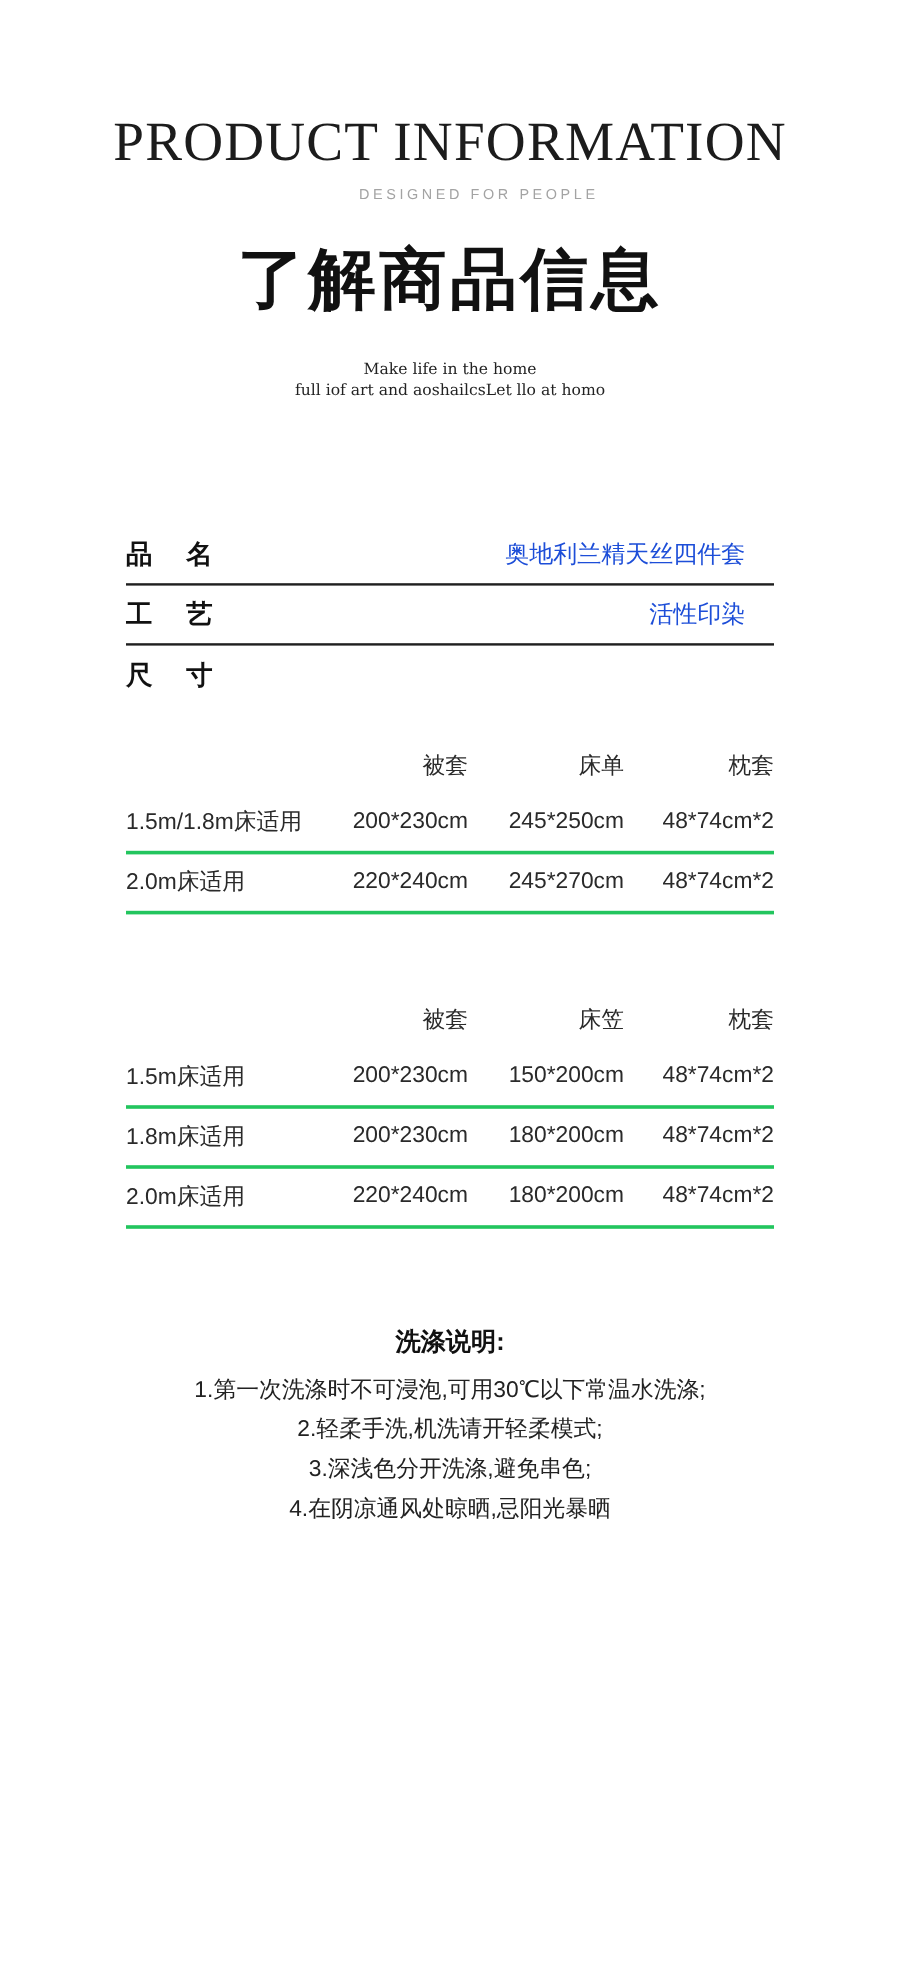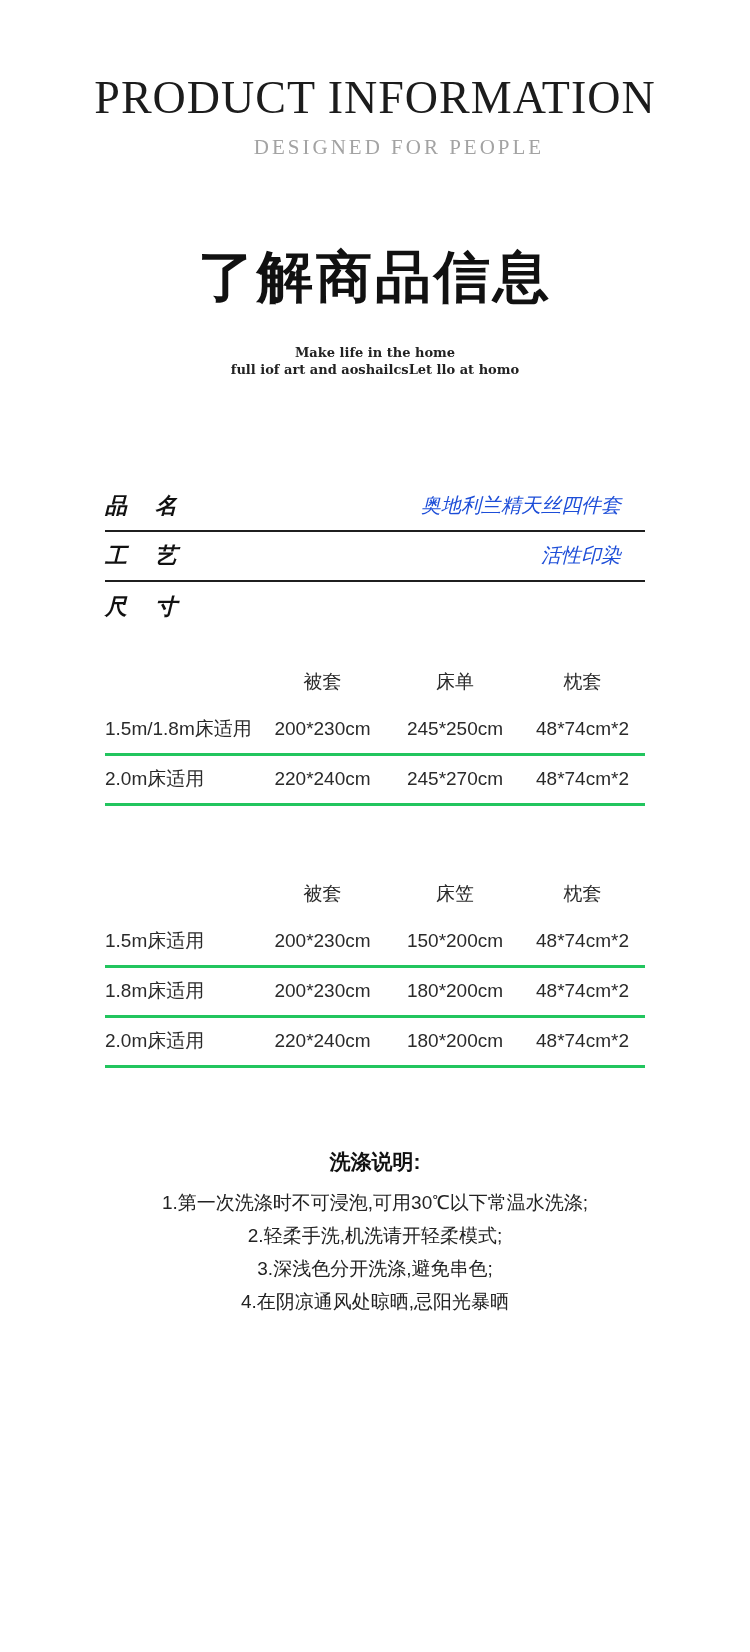--- a/index.html
+++ b/index.html
@@ -5,61 +5,61 @@
   * { margin: 0; padding: 0; box-sizing: border-box; }
   html, body { background: #ffffff; }
   body {
     width: 750px;
     height: 1652px;
     margin: 0 auto;
     font-family: "Liberation Sans", sans-serif;
     color: #1a1a1a;
     overflow: hidden;
   }
-  .page { width: 750px; height: 1652px; padding-top: 72px; }
+  .page { width: 750px; height: 1652px; padding-top: 92px; }
 
   
   .en-title {
     font-family: "Liberation Serif", serif;
     font-weight: 400;
     font-size: 46px;
     letter-spacing: 1px;
     text-align: center;
     color: #1c1c1c;
     line-height: 1.15;
   }
   .en-subtitle {
-    font-family: Liberation Serif, serif;
-    font-size: 21px;
+    font-family: Liberation Sans, sans-serif;
+    font-size: 12px;
     letter-spacing: 3px;
     text-align: center;
     color: #a3a3a3;
     margin-top: 10px;
     margin-left: 48px;
   }
   .cn-heading {
     font-size: 56px;
     font-weight: 700;
     letter-spacing: 3px;
     text-align: center;
     color: #111111;
-    margin-top: 80px;
+    margin-top: 27px;
   }
   .tagline {
     font-family: "DejaVu Serif", serif;
-    font-weight: 700;
+    font-weight: 400;
     font-size: 13px;
     line-height: 17px;
     text-align: center;
     color: #222222;
     margin-top: 28px;
   }
 
   
-  .specs { width: 540px; margin: 104px auto 0 auto; font-style: italic; }
+  .specs { width: 540px; margin: 104px auto 0 auto; }
   .spec-row {
     display: flex;
     align-items: center;
     justify-content: space-between;
     height: 50px;
   }
   .spec-row.bordered { border-bottom: 2px solid #1f1f1f; }
   .spec-label {
     font-size: 22px;
     font-weight: 700;
@@ -78,21 +78,21 @@
   .size-table.first { margin-top: 26px; }
   .size-table.second { margin-top: 64px; }
   .tbl-row {
     display: grid;
     grid-template-columns: 150px 135px 130px 125px;
     align-items: center;
     height: 50px;
   }
   .tbl-row.header { height: 48px; }
   .tbl-row.data { border-bottom: 3px solid #22c55e; }
-  .tbl-cell { font-size: 19px; color: #2a2a2a; text-align: center; }
+  .tbl-cell { font-size: 19px; color: #2a2a2a; text-align: right; }
   .tbl-cell.rowlabel { text-align: left; }
   .tbl-row.header .tbl-cell { color: #2a2a2a; }
 
   
   .washing { margin-top: 80px; text-align: center; }
   .washing-title {
     font-size: 21px;
     font-weight: 700;
     color: #111111;
     margin-bottom: 10px;

